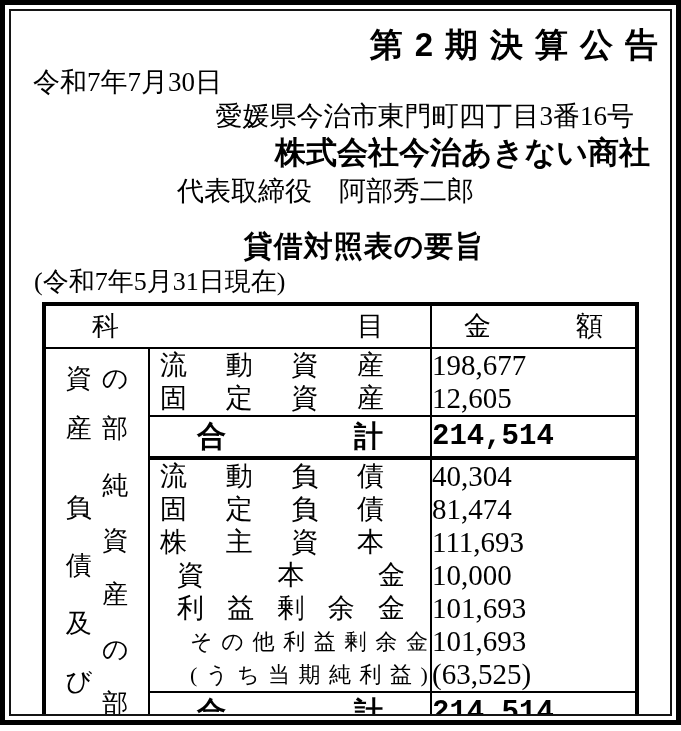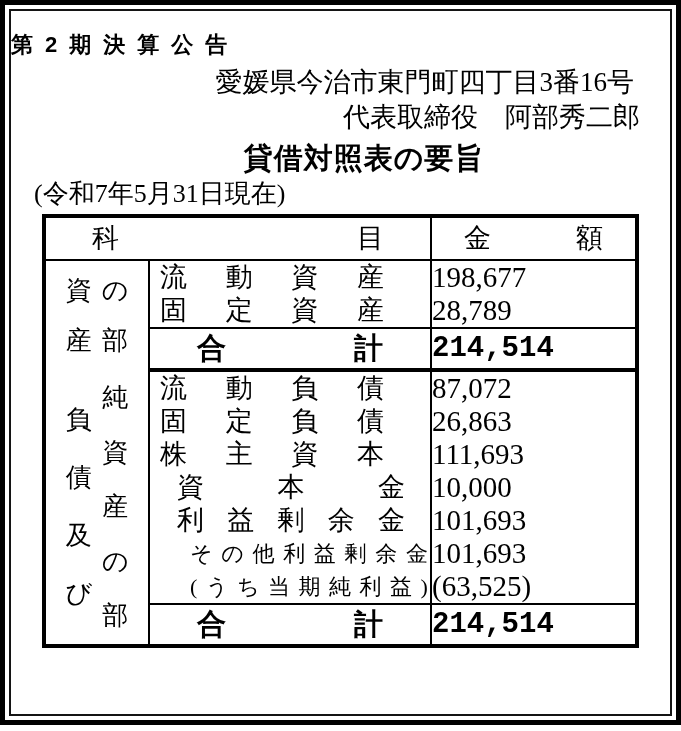--- a/index.html
+++ b/index.html
@@ -3,28 +3,28 @@
 <meta charset="utf-8">
 <style>
   html,body{margin:0;padding:0;background:#fff;}
   .page{position:relative;width:681px;height:731px;background:#fff;overflow:hidden;
         font-family:"Liberation Serif","DejaVu Serif",serif;color:#000;}
   .outer-frame{position:absolute;left:0;top:0;right:0;bottom:6px;
         border:5px solid #000;box-sizing:border-box;padding:4px;}
   .inner-frame{width:100%;height:100%;box-sizing:border-box;border:2px solid #141414;
         padding-top:7px;overflow:hidden;}
 
-  .title{margin-top:7px;text-align:left;font-family:"Liberation Sans","DejaVu Sans",sans-serif;
-        font-weight:bold;font-size:22px;letter-spacing:12px;line-height:40px;height:40px;}
+  .title{margin-top:7px;text-align:right;font-family:"Liberation Sans","DejaVu Sans",sans-serif;
+        font-weight:bold;font-size:33px;letter-spacing:12px;line-height:40px;height:40px;}
   .date-line{font-size:27px;line-height:34px;height:34px;padding-left:22px;}
   .address-line{font-size:27px;line-height:34px;height:34px;text-align:right;padding-right:36px;}
   .company-line{font-family:"Liberation Sans","DejaVu Sans",sans-serif;font-weight:bold;
         font-size:31px;line-height:40px;height:40px;text-align:right;padding-right:20px;}
-  .rep-line{font-size:27px;line-height:36px;height:36px;text-align:right;padding-right:30px;}
-  .stmt-title{margin-top:4px;text-align:center;font-family:"Liberation Sans","DejaVu Sans",sans-serif;
+  .rep-line{font-size:27px;line-height:36px;height:36px;text-align:center;padding-right:30px;}
+  .stmt-title{margin-top:18px;text-align:center;font-family:"Liberation Sans","DejaVu Sans",sans-serif;
         font-weight:bold;font-size:29px;line-height:38px;height:38px;letter-spacing:1px;padding-left:47px;}
   .asof-row{display:flex;justify-content:space-between;font-size:26px;line-height:33px;height:33px;
         padding:0 13px 0 23px;}
 
   table.bs{border-collapse:collapse;margin:4px auto 0;table-layout:fixed;}
   table.bs{border:4px solid #000;}
   col.c-label{width:105px;}
   col.c-item{width:282px;}
   col.c-amt{width:206px;}
   .bs th{font-weight:normal;border-bottom:2px solid #000;height:41px;font-size:28px;padding:0;}
@@ -61,21 +61,23 @@
   .v-liab .vcol-1{height:244px;}
 </style>
 </head>
 <body>
 
 <div class="page">
   <div class="outer-frame">
     <div class="inner-frame">
 
       <div class="title">第2期決算公告</div>
+      <div class="date-line">令和7年7月30日</div>
       <div class="address-line">愛媛県今治市東門町四丁目3番16号</div>
+      <div class="company-line">株式会社今治あきない商社</div>
       <div class="rep-line">代表取締役　阿部秀二郎</div>
       <div class="stmt-title">貸借対照表の要旨</div>
       <div class="asof-row">
         <span>(令和7年5月31日現在)</span>
       </div>
 
       <table class="bs">
         <colgroup>
             <col class="c-label">
             <col class="c-item">
@@ -123,21 +125,21 @@
             </tr>
             <tr class="row-normal">
               <td class="cell-item">
                 <div class="jbox jbox-normal">
                   <span>固</span>
                   <span>定</span>
                   <span>資</span>
                   <span>産</span>
                 </div>
               </td>
-              <td class="amt">28,789</td>
+              <td class="amt">12,605</td>
             </tr>
             <tr class="row-total section-end">
               <td class="cell-item">
                 <div class="jbox jbox-total">
                   <span>合</span>
                   <span>計</span>
                 </div>
               </td>
               <td class="amt amt-total">214,514</td>
             </tr>
@@ -160,32 +162,32 @@
                 </div>
               </td>
               <td class="cell-item">
                 <div class="jbox jbox-normal">
                   <span>流</span>
                   <span>動</span>
                   <span>負</span>
                   <span>債</span>
                 </div>
               </td>
-              <td class="amt">87,072</td>
+              <td class="amt">40,304</td>
             </tr>
             <tr class="row-normal">
               <td class="cell-item">
                 <div class="jbox jbox-normal">
                   <span>固</span>
                   <span>定</span>
                   <span>負</span>
                   <span>債</span>
                 </div>
               </td>
-              <td class="amt">26,863</td>
+              <td class="amt">81,474</td>
             </tr>
             <tr class="row-normal">
               <td class="cell-item">
                 <div class="jbox jbox-normal">
                   <span>株</span>
                   <span>主</span>
                   <span>資</span>
                   <span>本</span>
                 </div>
               </td>

